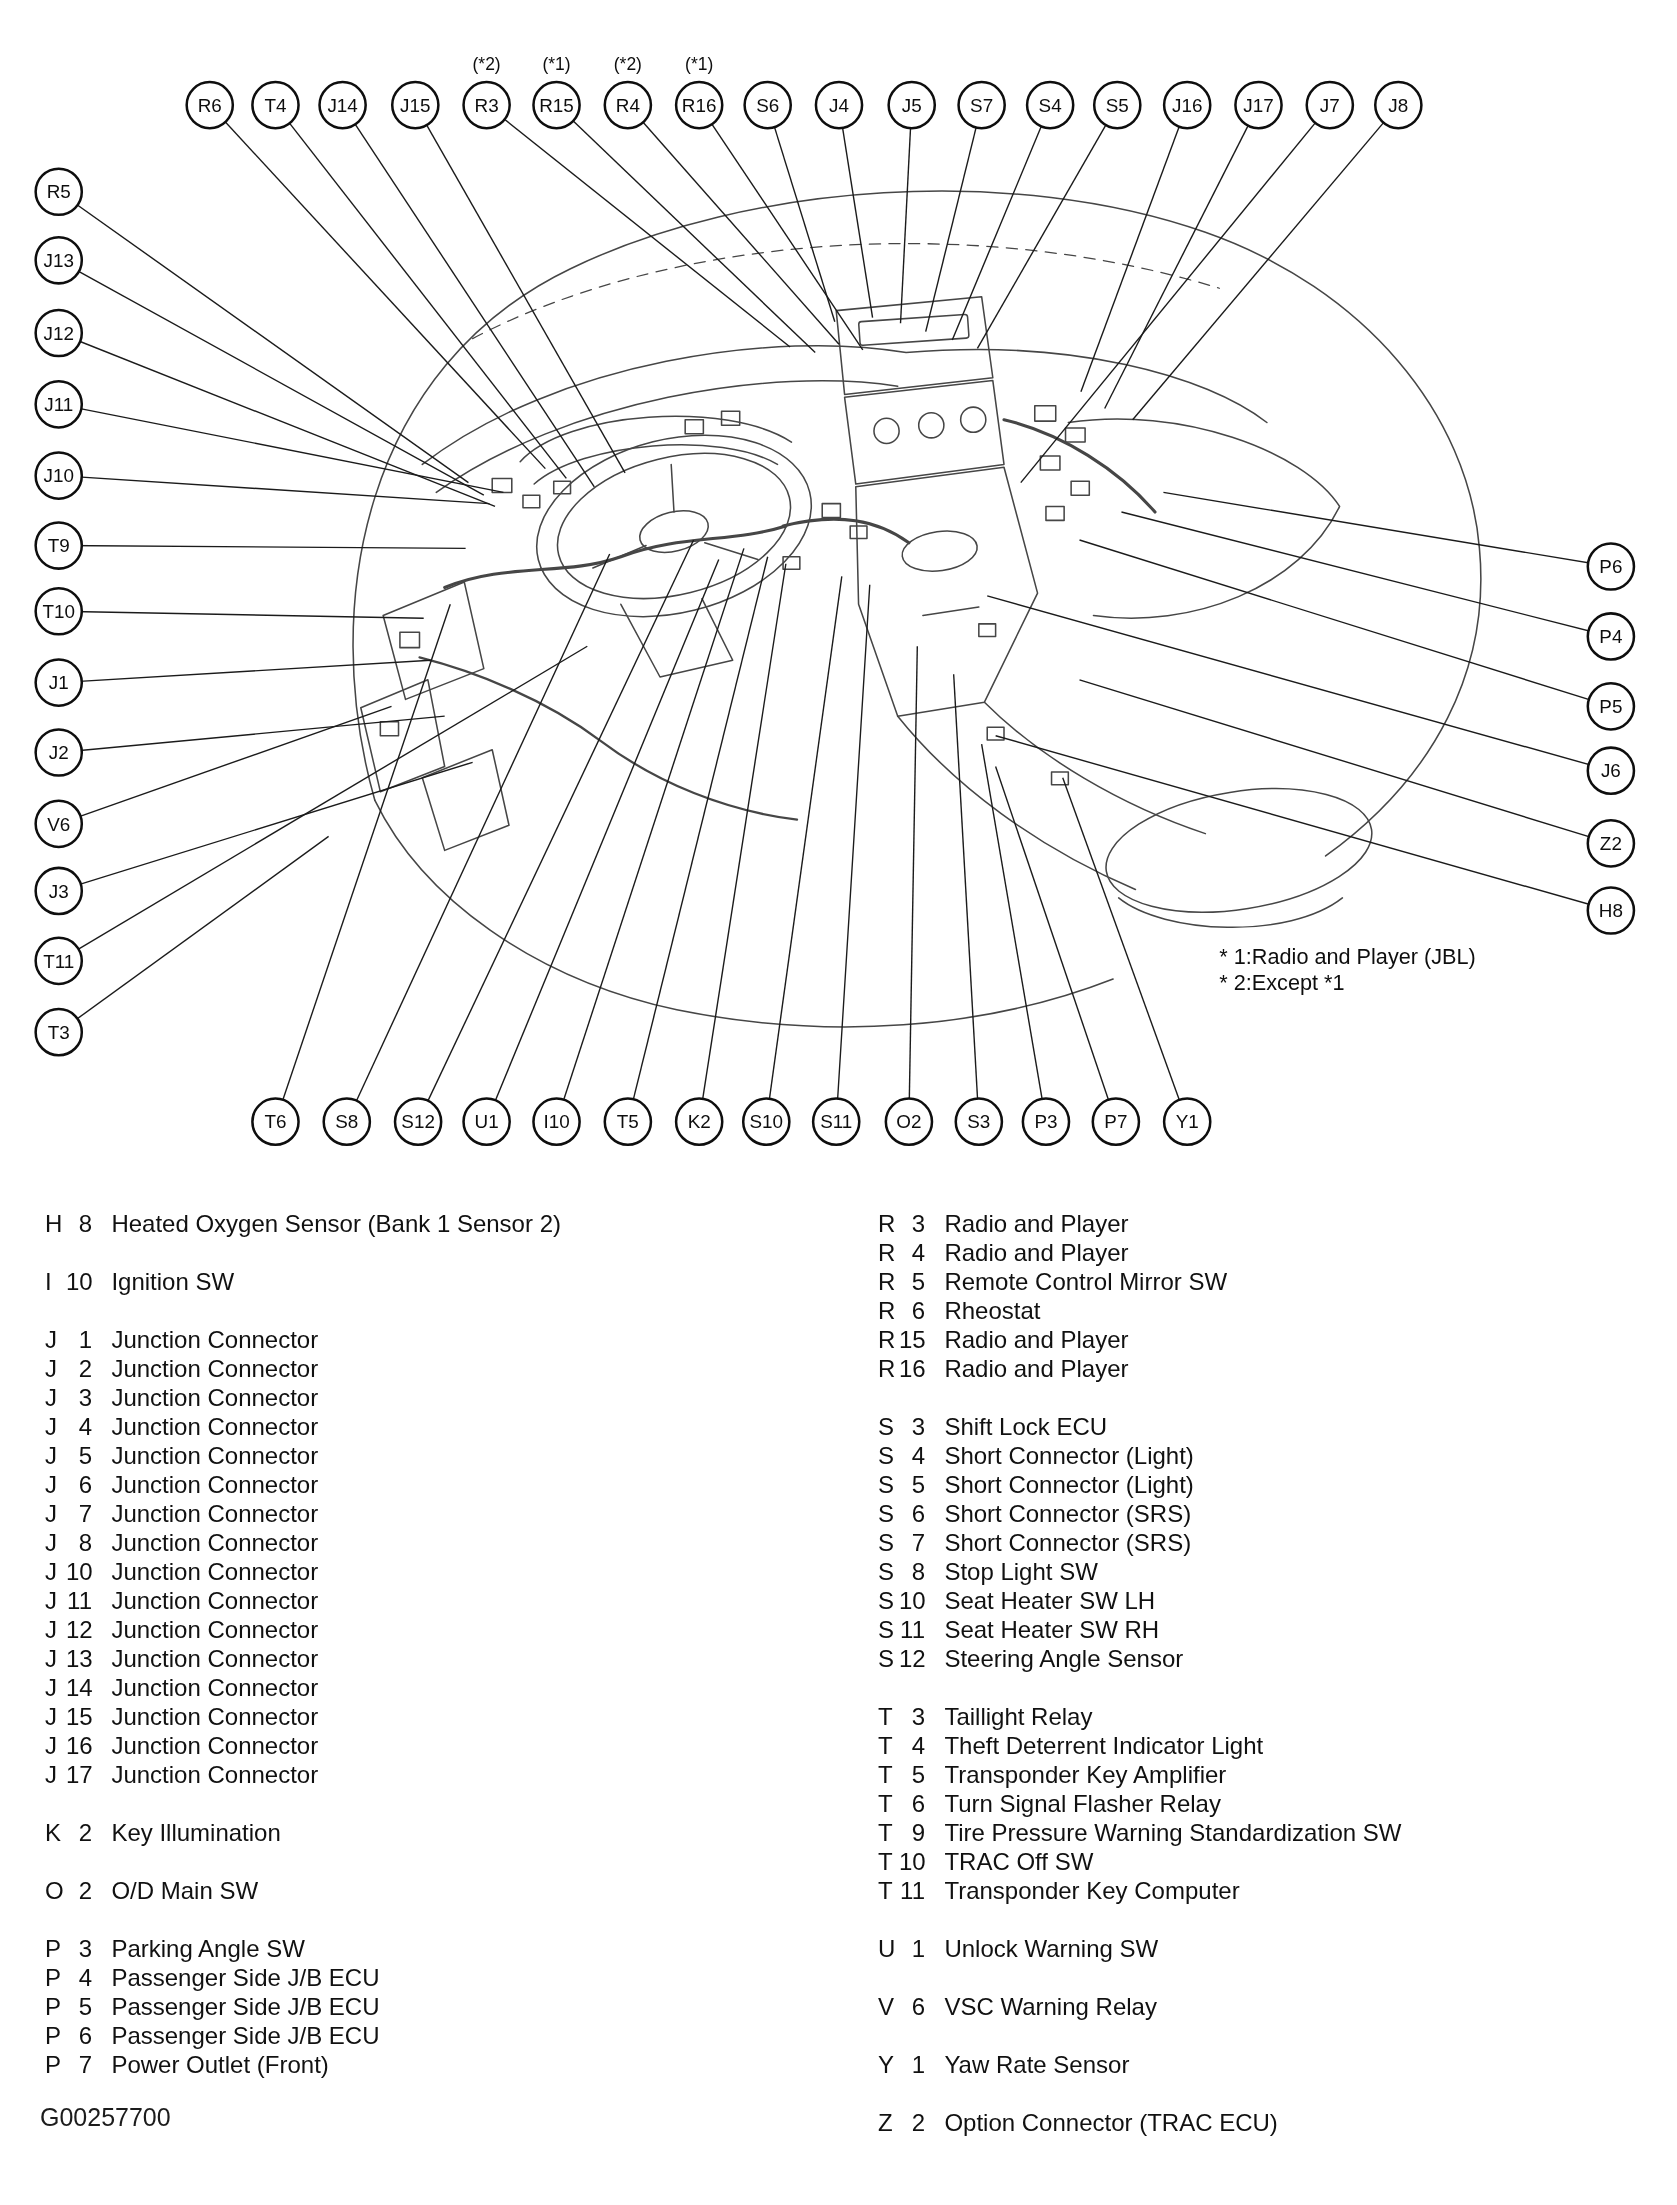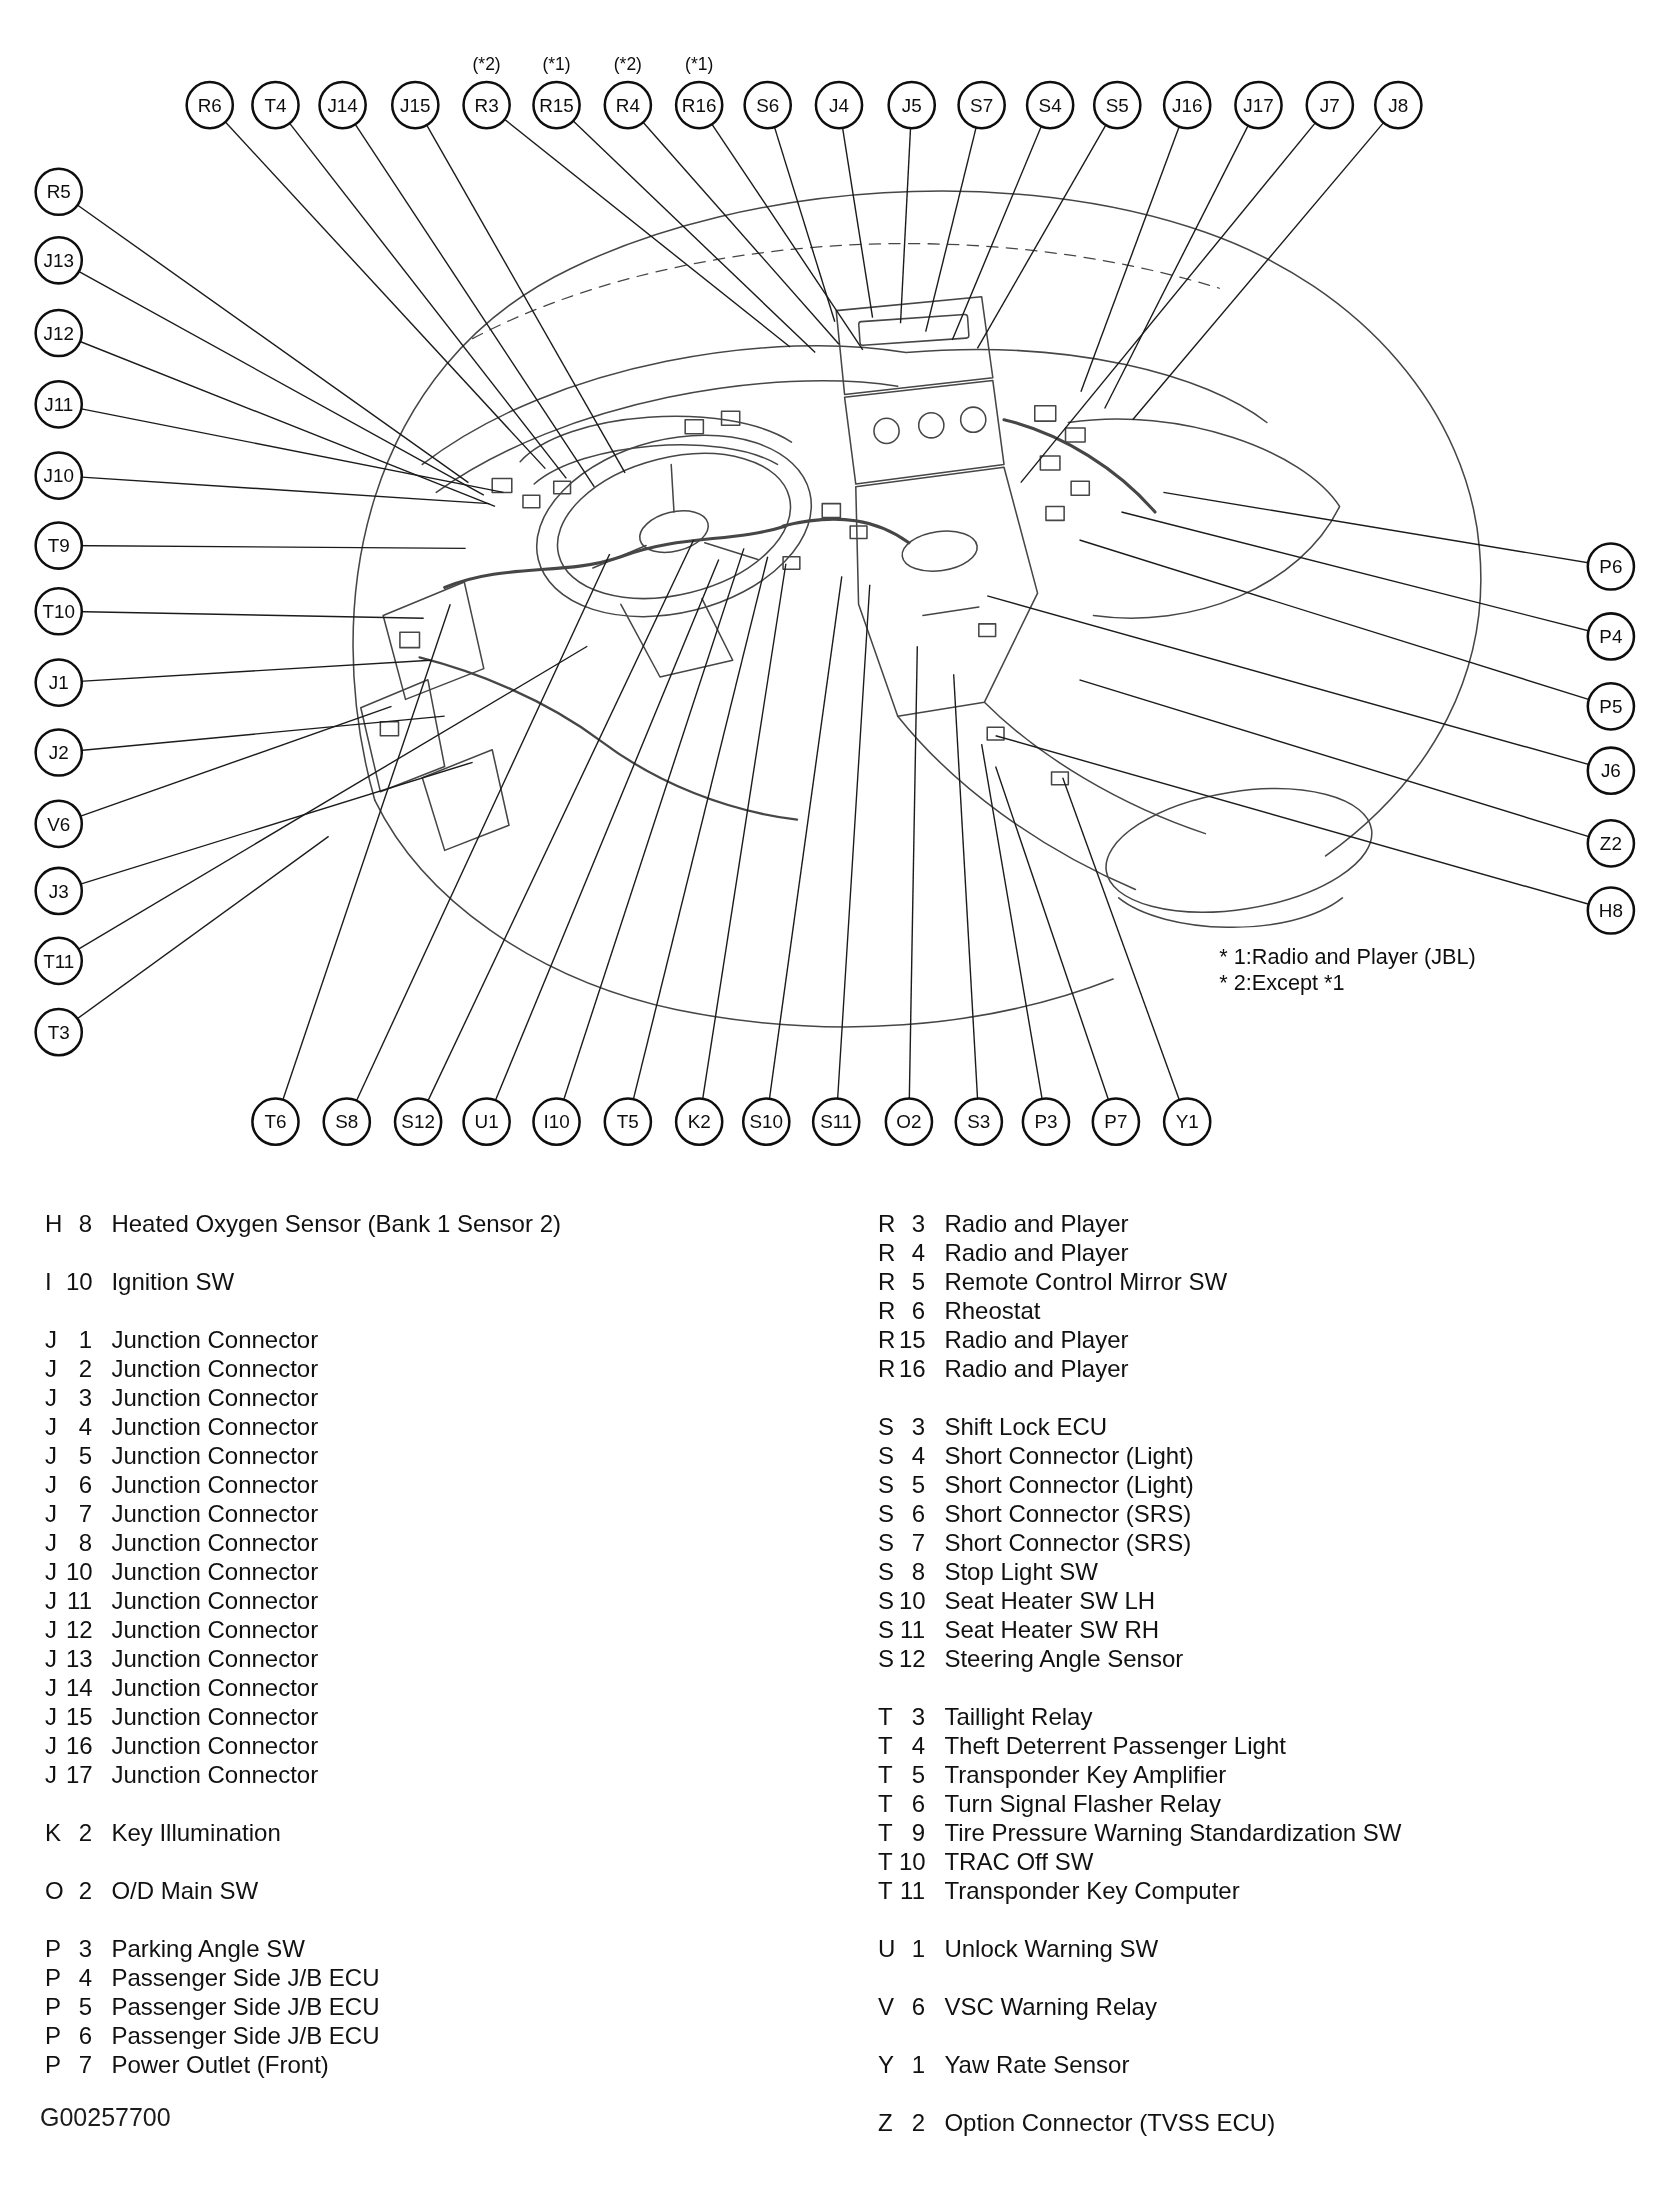--- a/index.html
+++ b/index.html
@@ -593,21 +593,21 @@
       </div>
       <div class="legend-group">
         <div class="legend-row">
           <span class="lg-letter">T</span>
           <span class="lg-num">3</span>
           <span class="lg-desc">Taillight Relay</span>
         </div>
         <div class="legend-row">
           <span class="lg-letter">T</span>
           <span class="lg-num">4</span>
-          <span class="lg-desc">Theft Deterrent Passenger Light</span>
+          <span class="lg-desc">Theft Deterrent Indicator Light</span>
         </div>
         <div class="legend-row">
           <span class="lg-letter">T</span>
           <span class="lg-num">5</span>
           <span class="lg-desc">Transponder Key Amplifier</span>
         </div>
         <div class="legend-row">
           <span class="lg-letter">T</span>
           <span class="lg-num">6</span>
           <span class="lg-desc">Turn Signal Flasher Relay</span>
@@ -646,20 +646,20 @@
         <div class="legend-row">
           <span class="lg-letter">Y</span>
           <span class="lg-num">1</span>
           <span class="lg-desc">Yaw Rate Sensor</span>
         </div>
       </div>
       <div class="legend-group">
         <div class="legend-row">
           <span class="lg-letter">Z</span>
           <span class="lg-num">2</span>
-          <span class="lg-desc">Option Connector (TVSS ECU)</span>
+          <span class="lg-desc">Option Connector (TRAC ECU)</span>
         </div>
       </div>
     </div>
 </div>
 
 <div id="figure-id">G00257700</div>
 
 
 </body></html>

